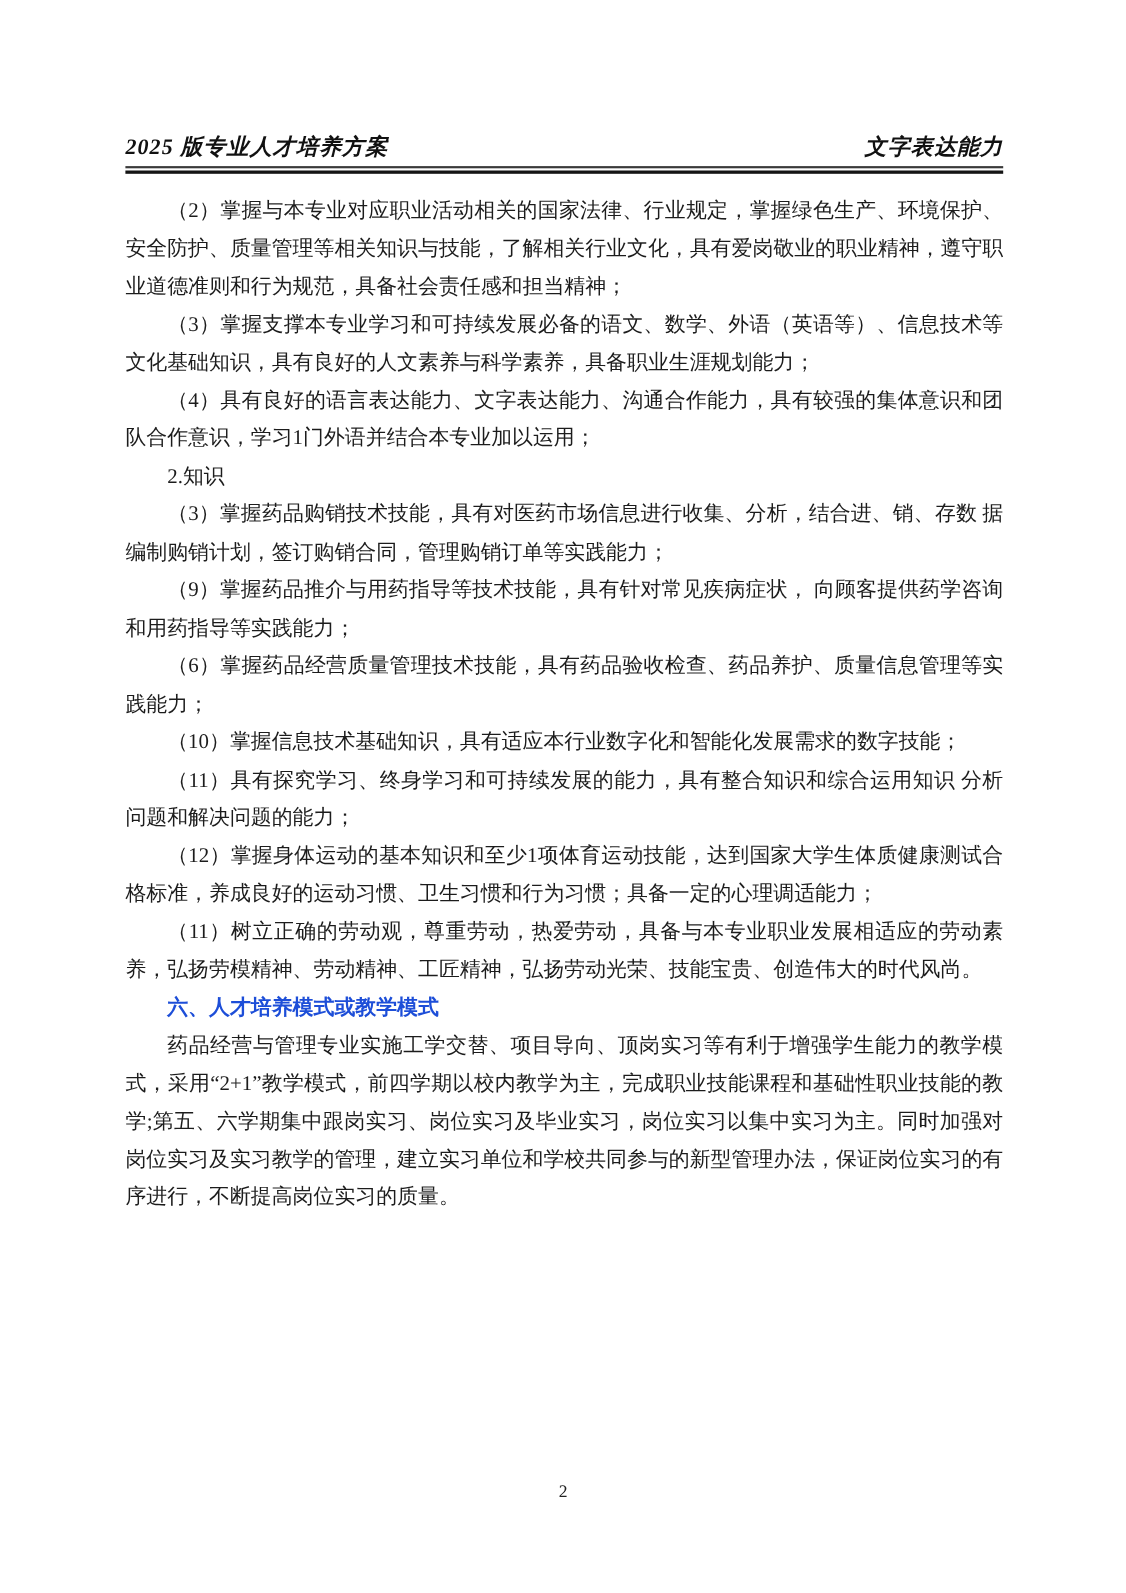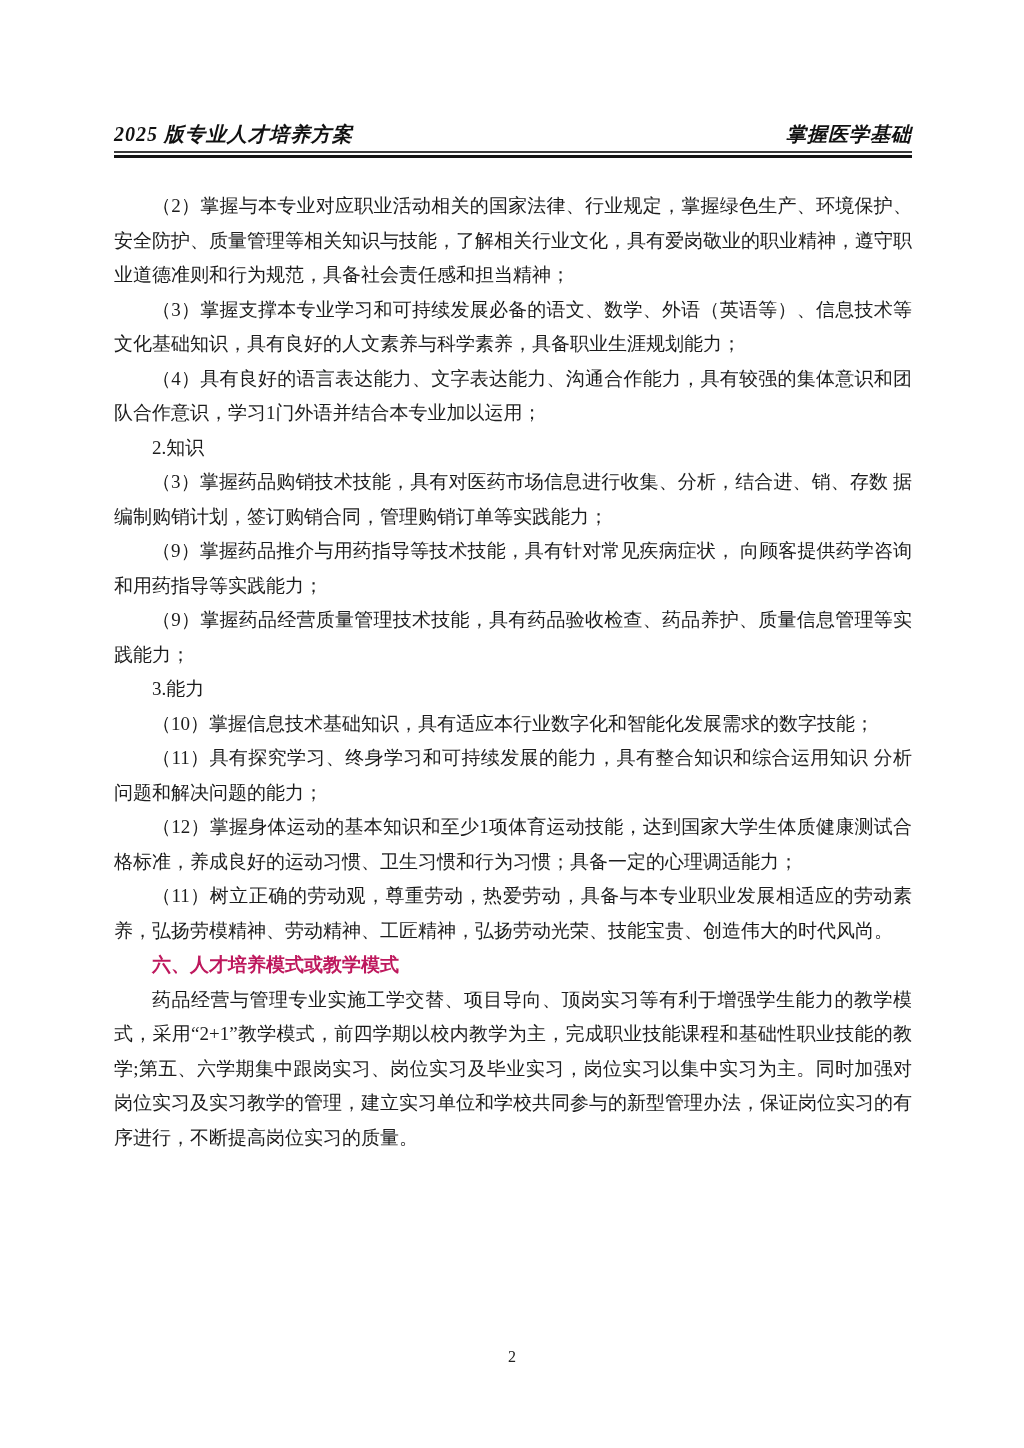--- a/index.html
+++ b/index.html
@@ -25,65 +25,64 @@
     letter-spacing: 1px;
     color: #111;
   }
   .header-rule {
     margin-top: 5px;
     height: 2px;
     border-top: 2px solid #3a3a3a;
     border-bottom: 3px solid #141414;
   }
   .content {
-    margin-top: 31px;
+    margin-top: 17px;
     font-size: 19px;
     line-height: 34.5px;
     text-align: justify;
     color: #1c1c1c;
   }
   .para {
     margin: 0;
     text-indent: 2em;
   }
   .para.heading {
     font-family: "Liberation Sans", "DejaVu Sans", sans-serif;
     font-weight: bold;
-    color: #be185d;
+    color: #1d4ed8;
   }
   .footer {
     position: absolute;
     left: 0;
     top: 1348px;
     width: 1024px;
     text-align: center;
     font-size: 16px;
     color: #222;
   }
 </style>
 </head>
 <body>
 
 <div class="page">
 
   <div class="header">
     <span class="header-left">2025 版专业人才培养方案</span>
-    <span class="header-right">掌握医学基础</span>
+    <span class="header-right">文字表达能力</span>
   </div>
   <div class="header-rule"></div>
 
   <div class="content">
     <p class="para">（2）掌握与本专业对应职业活动相关的国家法律、行业规定，掌握绿色生产、环境保护、安全防护、质量管理等相关知识与技能，了解相关行业文化，具有爱岗敬业的职业精神，遵守职业道德准则和行为规范，具备社会责任感和担当精神；</p>
     <p class="para">（3）掌握支撑本专业学习和可持续发展必备的语文、数学、外语（英语等）、信息技术等文化基础知识，具有良好的人文素养与科学素养，具备职业生涯规划能力；</p>
     <p class="para">（4）具有良好的语言表达能力、文字表达能力、沟通合作能力，具有较强的集体意识和团队合作意识，学习1门外语并结合本专业加以运用；</p>
     <p class="para subheading">2.知识</p>
     <p class="para">（3）掌握药品购销技术技能，具有对医药市场信息进行收集、分析，结合进、销、存数 据编制购销计划，签订购销合同，管理购销订单等实践能力；</p>
     <p class="para">（9）掌握药品推介与用药指导等技术技能，具有针对常见疾病症状， 向顾客提供药学咨询和用药指导等实践能力；</p>
-    <p class="para">（9）掌握药品经营质量管理技术技能，具有药品验收检查、药品养护、质量信息管理等实践能力；</p>
-    <p class="para subheading">3.能力</p>
+    <p class="para">（6）掌握药品经营质量管理技术技能，具有药品验收检查、药品养护、质量信息管理等实践能力；</p>
     <p class="para">（10）掌握信息技术基础知识，具有适应本行业数字化和智能化发展需求的数字技能；</p>
     <p class="para">（11）具有探究学习、终身学习和可持续发展的能力，具有整合知识和综合运用知识 分析问题和解决问题的能力；</p>
     <p class="para">（12）掌握身体运动的基本知识和至少1项体育运动技能，达到国家大学生体质健康测试合格标准，养成良好的运动习惯、卫生习惯和行为习惯；具备一定的心理调适能力；</p>
     <p class="para">（11）树立正确的劳动观，尊重劳动，热爱劳动，具备与本专业职业发展相适应的劳动素养，弘扬劳模精神、劳动精神、工匠精神，弘扬劳动光荣、技能宝贵、创造伟大的时代风尚。</p>
     <p class="para heading">六、人才培养模式或教学模式</p>
     <p class="para">药品经营与管理专业实施工学交替、项目导向、顶岗实习等有利于增强学生能力的教学模式，采用“2+1”教学模式，前四学期以校内教学为主，完成职业技能课程和基础性职业技能的教学;第五、六学期集中跟岗实习、岗位实习及毕业实习，岗位实习以集中实习为主。同时加强对岗位实习及实习教学的管理，建立实习单位和学校共同参与的新型管理办法，保证岗位实习的有序进行，不断提高岗位实习的质量。</p>
   </div>
 
   <div class="footer">
     <span>2</span>

